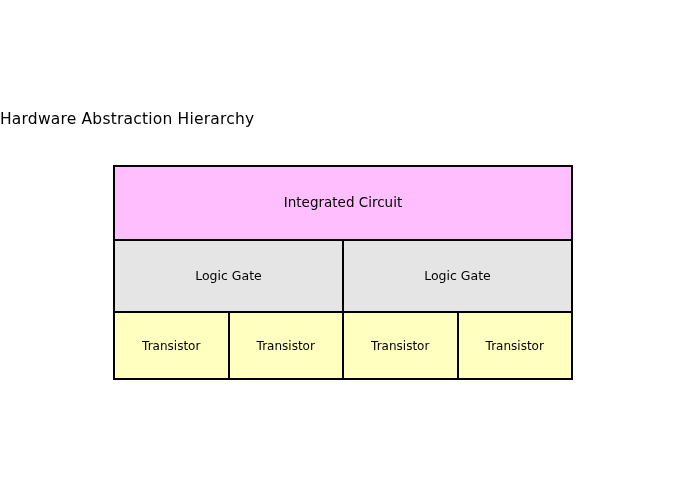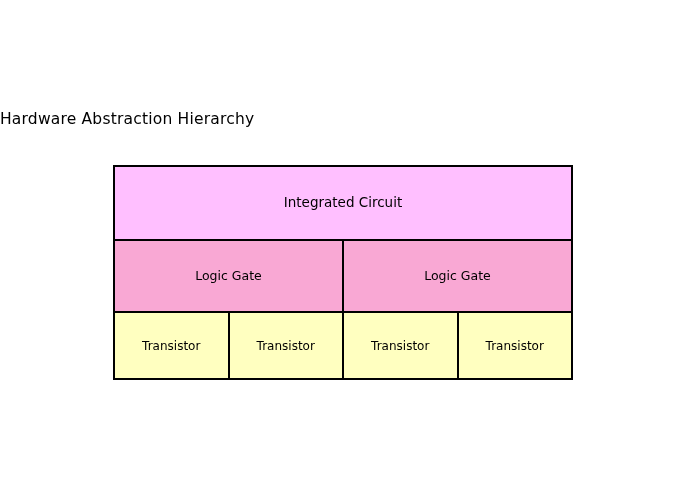--- a/index.html
+++ b/index.html
@@ -79,21 +79,21 @@
   }
   .cell + .cell {
     border-left: 2px solid #000000;
   }
 
   .cell-ic {
     background: #ffbfff;
     font-size: 13.5px;
   }
   .cell-gate {
-    background: #f9a8d4;
+    background: #e5e5e5;
     font-size: 12.5px;
   }
   .cell-trans {
     background: #ffffc0;
     font-size: 12px;
   }
 
   .cell-label {
     line-height: 1;
     white-space: nowrap;

